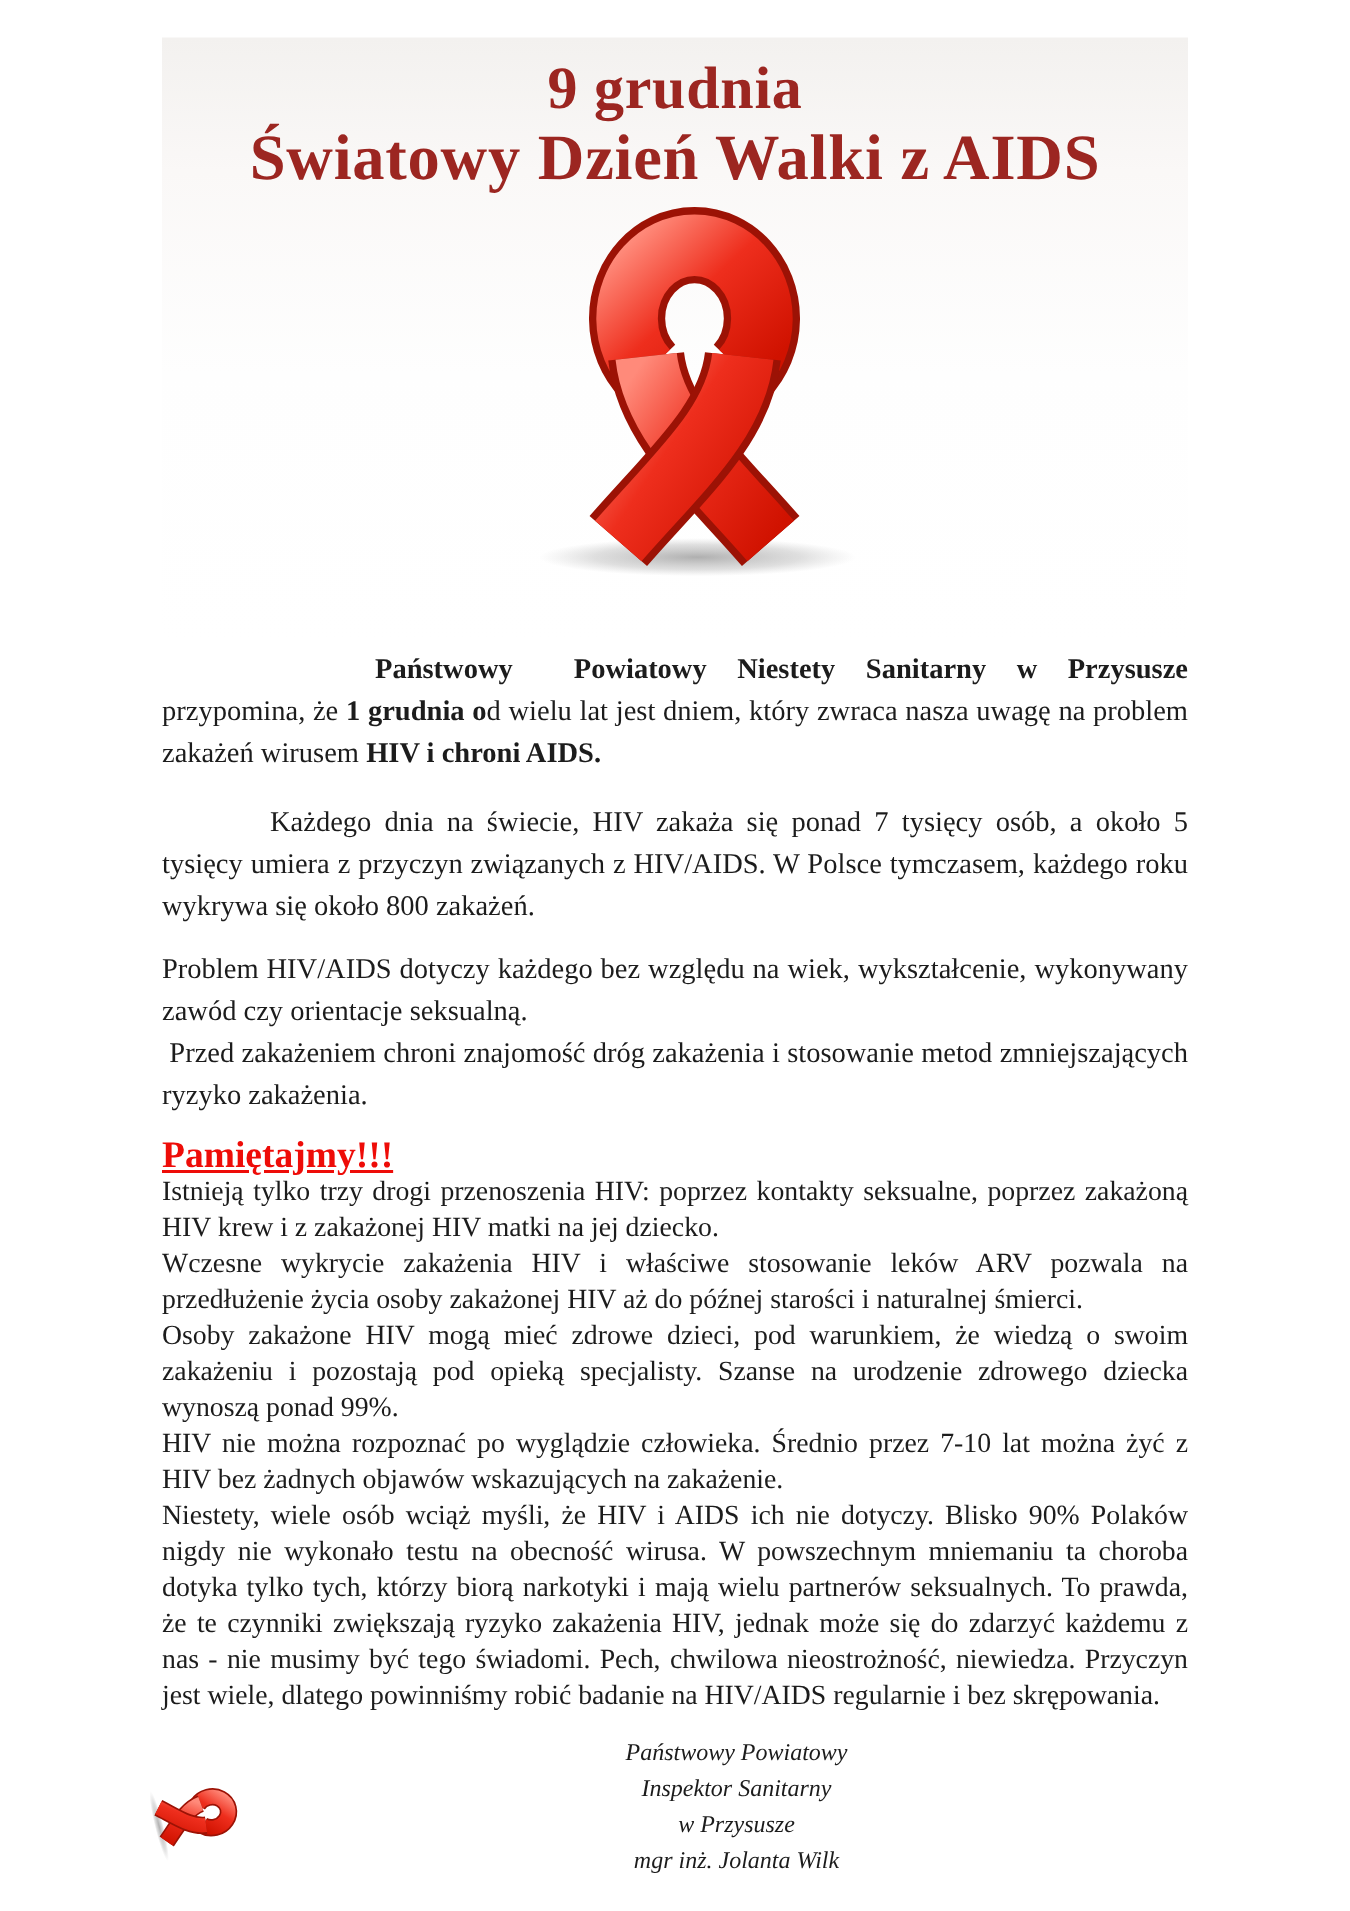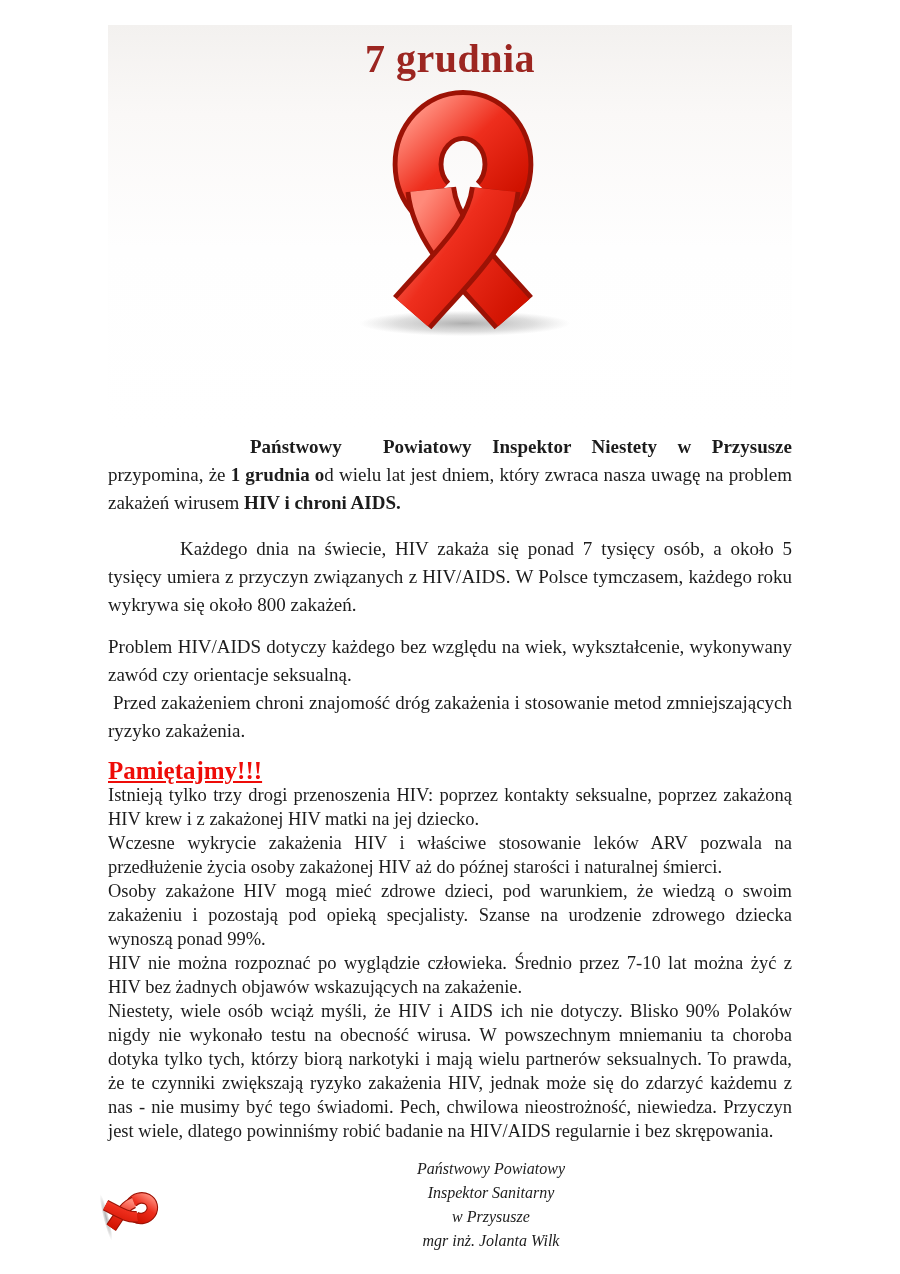--- a/index.html
+++ b/index.html
@@ -72,28 +72,29 @@
       <path d="M87 104 C92 150 132 184 172 230" fill="none" stroke="url(#bandGrad)" stroke-width="42"></path>
       <path d="M153 104 C148 150 108 184 68 230" fill="none" stroke="var(--ribbon-outline,#9c1205)" stroke-width="52"></path>
       <path d="M153 104 C148 150 108 184 68 230" fill="none" stroke="url(#bandGrad)" stroke-width="42"></path>
     </g>
   </defs>
 </svg>
 
 <div class="doc">
 
   <div class="header-img">
-    <div class="title-1">7 grudnia</div>
+    <div class="title-1">9 grudnia</div>
+    <div class="title-2">Światowy Dzień Walki z AIDS</div>
     <svg class="ribbon-big" width="246" height="254" viewBox="0 0 240 260">
       <use href="#ribbonShape"></use>
     </svg>
   </div>
 
   <div class="content">
-    <p class="para p-intro"><b>Państwowy  Powiatowy Inspektor Niestety w Przysusze</b><span> przypomina, że </span><b>1 grudnia o</b><span>d wielu lat jest dniem, który zwraca nasza uwagę na problem zakażeń wirusem </span><b>HIV i chroni AIDS.</b></p>
+    <p class="para p-intro"><b>Państwowy  Powiatowy Niestety Sanitarny w Przysusze</b><span> przypomina, że </span><b>1 grudnia o</b><span>d wielu lat jest dniem, który zwraca nasza uwagę na problem zakażeń wirusem </span><b>HIV i chroni AIDS.</b></p>
     <p class="para p-stats">Każdego dnia na świecie, HIV zakaża się ponad 7 tysięcy osób, a około 5 tysięcy umiera z przyczyn związanych z HIV/AIDS. W Polsce tymczasem, każdego roku wykrywa się około 800 zakażeń.</p>
     <p class="para p-problem">Problem HIV/AIDS dotyczy każdego bez względu na wiek, wykształcenie, wykonywany zawód czy orientacje seksualną.<br> Przed zakażeniem chroni znajomość dróg zakażenia i stosowanie metod zmniejszających ryzyko zakażenia.</p>
     <p class="reminder-heading">Pamiętajmy!!!</p>
     <div class="reminder">
         <p class="rp">Istnieją tylko trzy drogi przenoszenia HIV: poprzez kontakty seksualne, poprzez zakażoną HIV krew i z zakażonej HIV matki na jej dziecko.</p>
         <p class="rp">Wczesne wykrycie zakażenia HIV i właściwe stosowanie leków ARV pozwala na przedłużenie życia osoby zakażonej HIV aż do późnej starości i naturalnej śmierci.</p>
         <p class="rp">Osoby zakażone HIV mogą mieć zdrowe dzieci, pod warunkiem, że wiedzą o swoim zakażeniu i pozostają pod opieką specjalisty. Szanse na urodzenie zdrowego dziecka wynoszą ponad 99%.</p>
         <p class="rp">HIV nie można rozpoznać po wyglądzie człowieka. Średnio przez 7-10 lat można żyć z HIV bez żadnych objawów wskazujących na zakażenie.</p>
         <p class="rp">Niestety, wiele osób wciąż myśli, że HIV i AIDS ich nie dotyczy. Blisko 90% Polaków nigdy nie wykonało testu na obecność wirusa. W powszechnym mniemaniu ta choroba dotyka tylko tych, którzy biorą narkotyki i mają wielu partnerów seksualnych. To prawda, że te czynniki zwiększają ryzyko zakażenia HIV, jednak może się do zdarzyć każdemu z nas - nie musimy być tego świadomi. Pech, chwilowa nieostrożność, niewiedza. Przyczyn jest wiele, dlatego powinniśmy robić badanie na HIV/AIDS regularnie i bez skrępowania.</p>
       </div>

